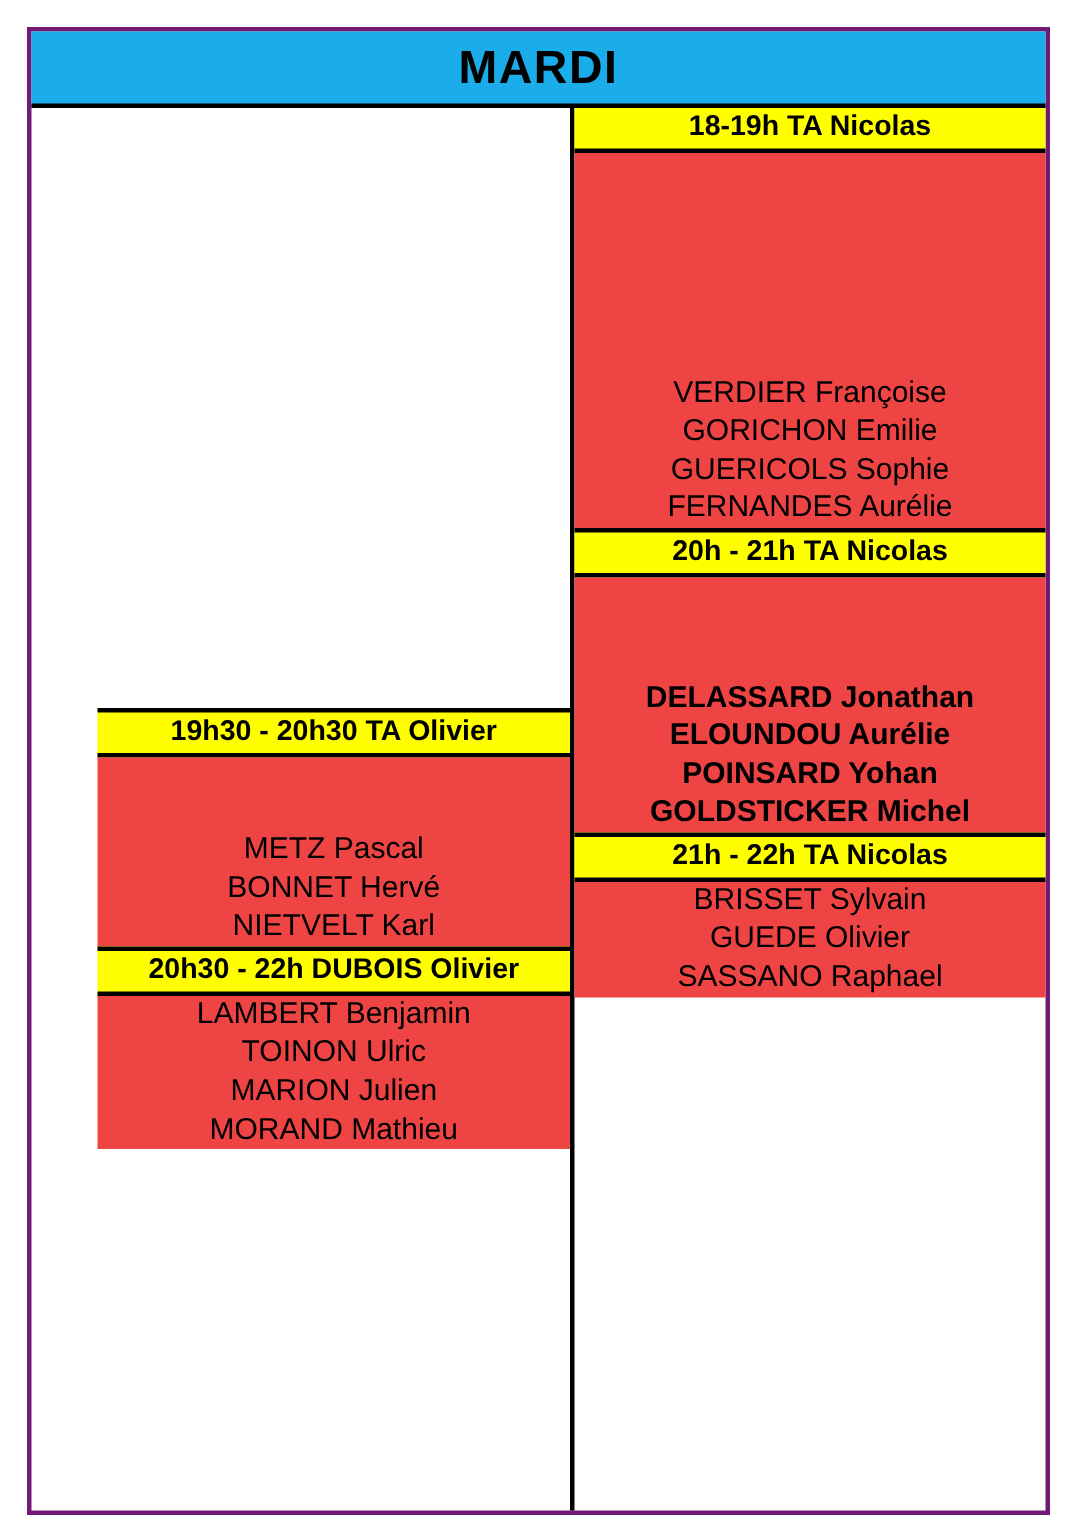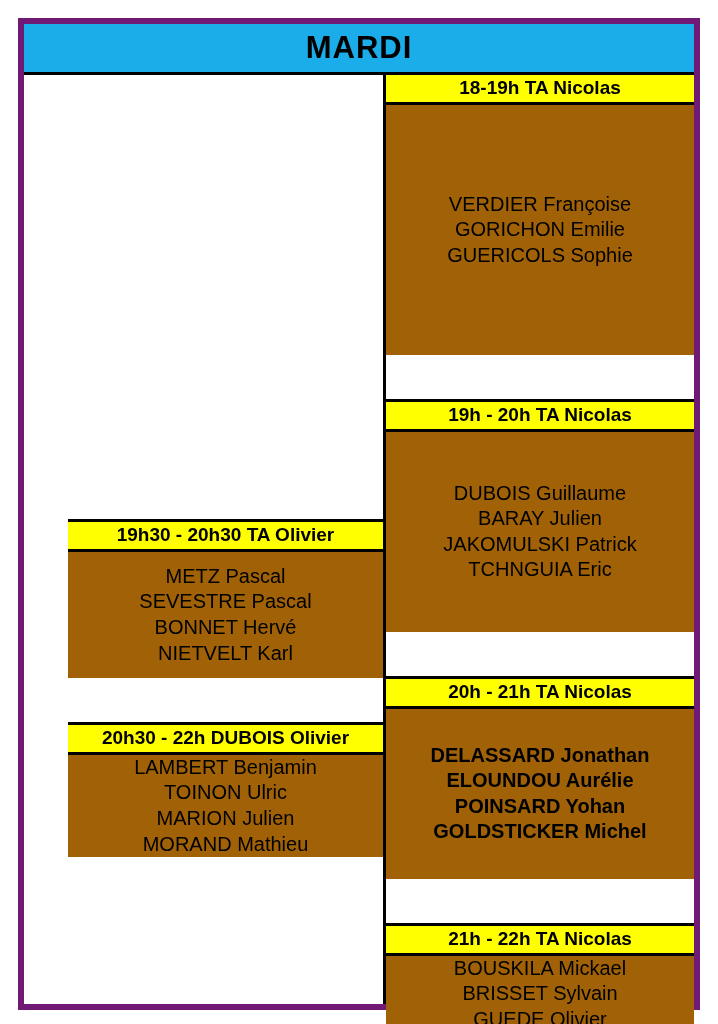--- a/index.html
+++ b/index.html
@@ -18,21 +18,21 @@
     position: relative;
     width: 718px;
     height: 1024px;
     box-sizing: border-box;
     padding: 18px 18px 14px 18px;
   }
   .schedule {
     position: relative;
     width: 682px;
     height: 992px;
-    border: 6px solid #701a75;
+    border: 3px solid #701a75;
     box-sizing: border-box;
     display: flex;
     flex-direction: column;
   }
   .day-header {
     height: 48px;
     background: #1badea;
     border-bottom: 3px solid #000000;
     display: flex;
     align-items: center;
@@ -47,21 +47,20 @@
   }
   .columns {
     display: flex;
     flex: 1 1 auto;
     min-height: 0;
   }
   .col {
     display: flex;
     flex-direction: column;
     min-height: 0;
-    gap: 44px;
   }
   .col-left {
     width: 362px;
     border-right: 3px solid #000000;
     box-sizing: border-box;
     padding-left: 44px;
   }
   .col-right {
     flex: 1 1 auto;
     box-sizing: border-box;
@@ -83,25 +82,25 @@
     font-weight: bold;
     font-size: 19px;
     padding: 3px 0 4px 0;
     line-height: 1.05;
     box-sizing: border-box;
   }
   .slot-header.no-top {
     border-top: none;
   }
   .slot-body {
-    background: #a16207;
+    background: #ef4444;
     display: flex;
     flex-direction: column;
     align-items: center;
-    justify-content: center;
+    justify-content: flex-end;
     box-sizing: border-box;
   }
   .name {
     font-size: 20px;
     line-height: 1.28;
     text-align: center;
     color: #000000;
     white-space: nowrap;
   }
   .name.small {
@@ -131,21 +130,20 @@
     <div class="columns">
 
       <div class="col col-left">
 
         <div class="empty-block left-empty"></div>
 
         <div class="slot left-slot1">
           <div class="slot-header">19h30 - 20h30 TA Olivier</div>
           <div class="slot-body">
             <div class="name">METZ Pascal</div>
-            <div class="name">SEVESTRE Pascal</div>
             <div class="name">BONNET Hervé</div>
             <div class="name">NIETVELT Karl</div>
           </div>
         </div>
 
         <div class="slot left-slot2">
           <div class="slot-header">20h30 - 22h DUBOIS  Olivier</div>
           <div class="slot-body">
             <div class="name">LAMBERT Benjamin</div>
             <div class="name">TOINON Ulric</div>
@@ -157,47 +155,38 @@
       </div>
 
       <div class="col col-right">
 
         <div class="slot r-slot1">
           <div class="slot-header no-top">18-19h TA Nicolas</div>
           <div class="slot-body">
             <div class="name">VERDIER Françoise</div>
             <div class="name">GORICHON Emilie</div>
             <div class="name">GUERICOLS Sophie</div>
+            <div class="name">FERNANDES Aurélie</div>
           </div>
         </div>
 
-        <div class="slot r-slot2">
-          <div class="slot-header">19h - 20h TA Nicolas</div>
-          <div class="slot-body">
-            <div class="name">DUBOIS Guillaume</div>
-            <div class="name">BARAY Julien</div>
-            <div class="name">JAKOMULSKI Patrick</div>
-            <div class="name">TCHNGUIA Eric</div>
-          </div>
-        </div>
 
         <div class="slot r-slot3">
           <div class="slot-header">20h - 21h TA Nicolas</div>
           <div class="slot-body">
             <div class="name">DELASSARD Jonathan</div>
             <div class="name">ELOUNDOU Aurélie</div>
             <div class="name">POINSARD Yohan</div>
             <div class="name small">GOLDSTICKER Michel</div>
           </div>
         </div>
 
         <div class="slot r-slot4">
           <div class="slot-header">21h - 22h TA  Nicolas</div>
           <div class="slot-body">
-            <div class="name">BOUSKILA Mickael</div>
             <div class="name">BRISSET Sylvain</div>
             <div class="name">GUEDE Olivier</div>
             <div class="name">SASSANO Raphael</div>
           </div>
         </div>
 
       </div>
 
     </div>
   </div>

